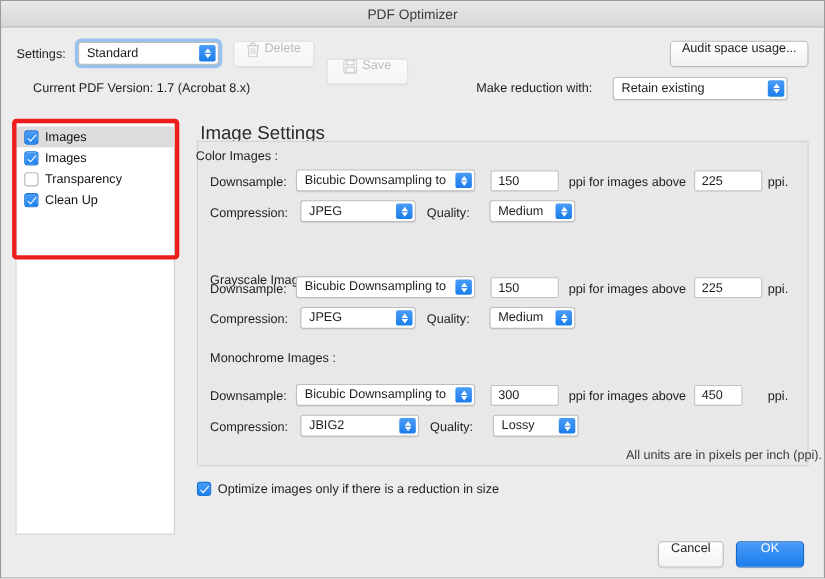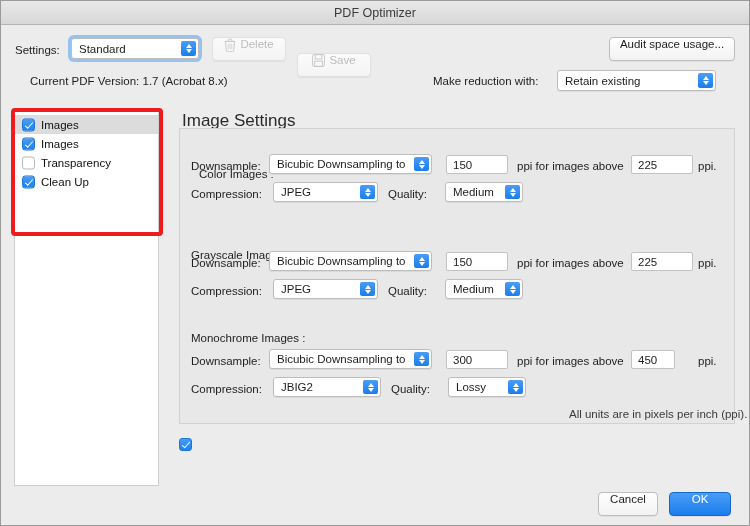--- a/index.html
+++ b/index.html
@@ -256,21 +256,21 @@
     <div class="listrow">
       <span class="cbox on"></span>
       <span class="rowlabel">Clean Up</span>
     </div>
   </div>
   <div id="redbox"></div>
 
   <div class="lbl" id="groupLabel">Image Settings</div>
   <div id="groupbox"></div>
 
-  <div class="lbl sectionhdr" style="left:198px; top:136px;margin-top:32px;">Color Images :</div>
+  <div class="lbl sectionhdr" style="left:177px; top:136px;">Color Images :</div>
 
   <div class="lbl" style="left:190px; top:160px;">Downsample:</div>
   <div class="select" style="left:268px; top:153px; width:163px; height:20px;">
     <span class="val">Bicubic Downsampling to</span>
     <span class="stepper">
         <i class="up"></i>
         <i class="down"></i>
       </span>
   </div>
   <div class="textfield" style="left:445px; top:154px; width:62px; height:19px;">
@@ -328,21 +328,21 @@
   </div>
   <div class="lbl" style="left:387px; top:285px;">Quality:</div>
   <div class="select" style="left:444px; top:278px; width:78px; height:20px;">
     <span class="val">Medium</span>
     <span class="stepper">
         <i class="up"></i>
         <i class="down"></i>
       </span>
   </div>
 
-  <div class="lbl sectionhdr" style="left:190px; top:332px;">Monochrome Images :</div>
+  <div class="lbl sectionhdr" style="left:190px; top:320px;">Monochrome Images :</div>
 
   <div class="lbl" style="left:190px; top:355px;">Downsample:</div>
   <div class="select" style="left:268px; top:348px; width:163px; height:20px;">
     <span class="val">Bicubic Downsampling to</span>
     <span class="stepper">
         <i class="up"></i>
         <i class="down"></i>
       </span>
   </div>
   <div class="textfield" style="left:445px; top:349px; width:62px; height:19px;">
@@ -368,20 +368,21 @@
     <span class="stepper">
         <i class="up"></i>
         <i class="down"></i>
       </span>
   </div>
 
   <div class="lbl" style="left:568px; top:408px; color:#3a3a3a;">All units are in pixels per inch (ppi).</div>
 
   <div id="optimizeRow">
     <span class="cb2"></span>
+    <span class="txt">Optimize images only if there is a reduction in size</span>
   </div>
 
   <div class="pushbtn" style="left:597px; top:491px; width:60px; height:24px;">
     <span>Cancel</span>
   </div>
   <div class="pushbtn primary" style="left:668px; top:491px; width:62px; height:24px;">
     <span>OK</span>
   </div>
 
 </div>

